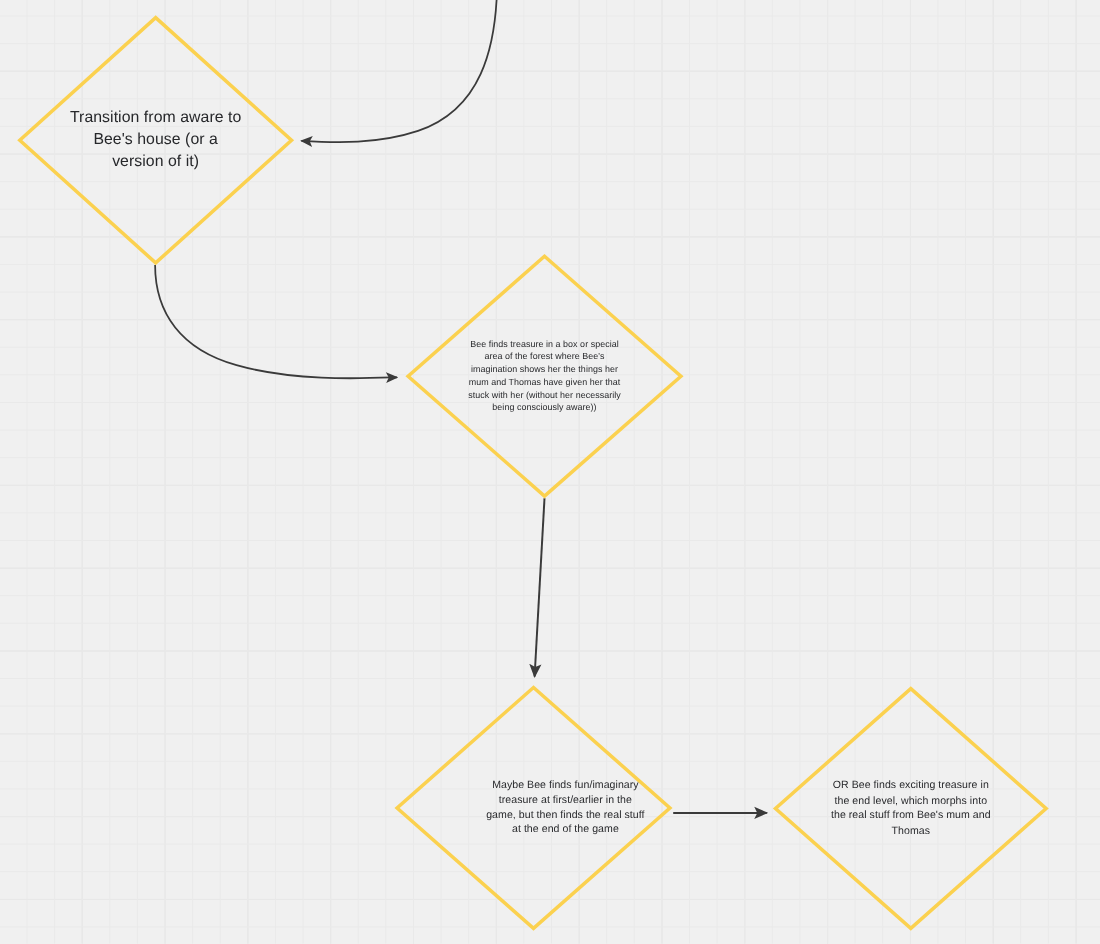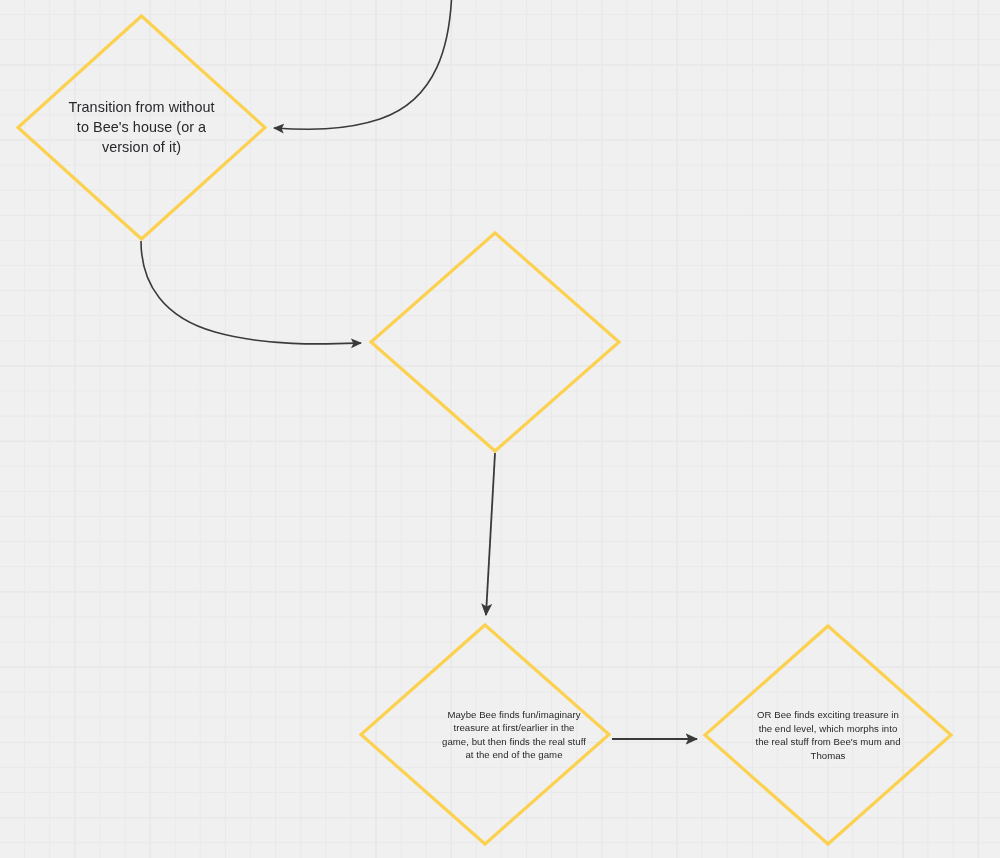--- a/index.html
+++ b/index.html
@@ -86,27 +86,28 @@
 
     <path d="M 495 453 C 492 510, 489 565, 486 615" fill="none" stroke="#3a3a3a" stroke-width="1.8" marker-end="url(#arrow-end)"></path>
 
     <path d="M 612 739 L 697 739" fill="none" stroke="#3a3a3a" stroke-width="1.8" marker-end="url(#arrow-end)"></path>
   </svg>
 
   <div class="node" id="node-1">
     <svg width="251" height="227" viewBox="0 0 251 227">
       <polygon points="125.5,2 249,113.5 125.5,225 2,113.5" fill="none" stroke="#fbd14f" stroke-width="3.2" stroke-linejoin="miter"></polygon>
     </svg>
-    <div class="node-label">Transition from without to Bee's house (or a version of it)</div>
+    <div class="node-label">Transition from aware to Bee's house (or a version of it)</div>
   </div>
 
   <div class="node" id="node-2">
     <svg width="252" height="222" viewBox="0 0 252 222">
       <polygon points="126,2 250,111 126,220 2,111" fill="none" stroke="#fbd14f" stroke-width="3.2" stroke-linejoin="miter"></polygon>
     </svg>
+    <div class="node-label">Bee finds treasure in a box or special area of the forest where Bee's imagination shows her the things her mum and Thomas have given her that stuck with her (without her necessarily being consciously aware))</div>
   </div>
 
   <div class="node" id="node-3">
     <svg width="252" height="223" viewBox="0 0 252 223">
       <polygon points="126,2 250,111.5 126,221 2,111.5" fill="none" stroke="#fbd14f" stroke-width="3.2" stroke-linejoin="miter"></polygon>
     </svg>
     <div class="node-label">Maybe Bee finds fun/imaginary treasure at first/earlier in the game, but then finds the real stuff at the end of the game</div>
   </div>
 
   <div class="node" id="node-4">

